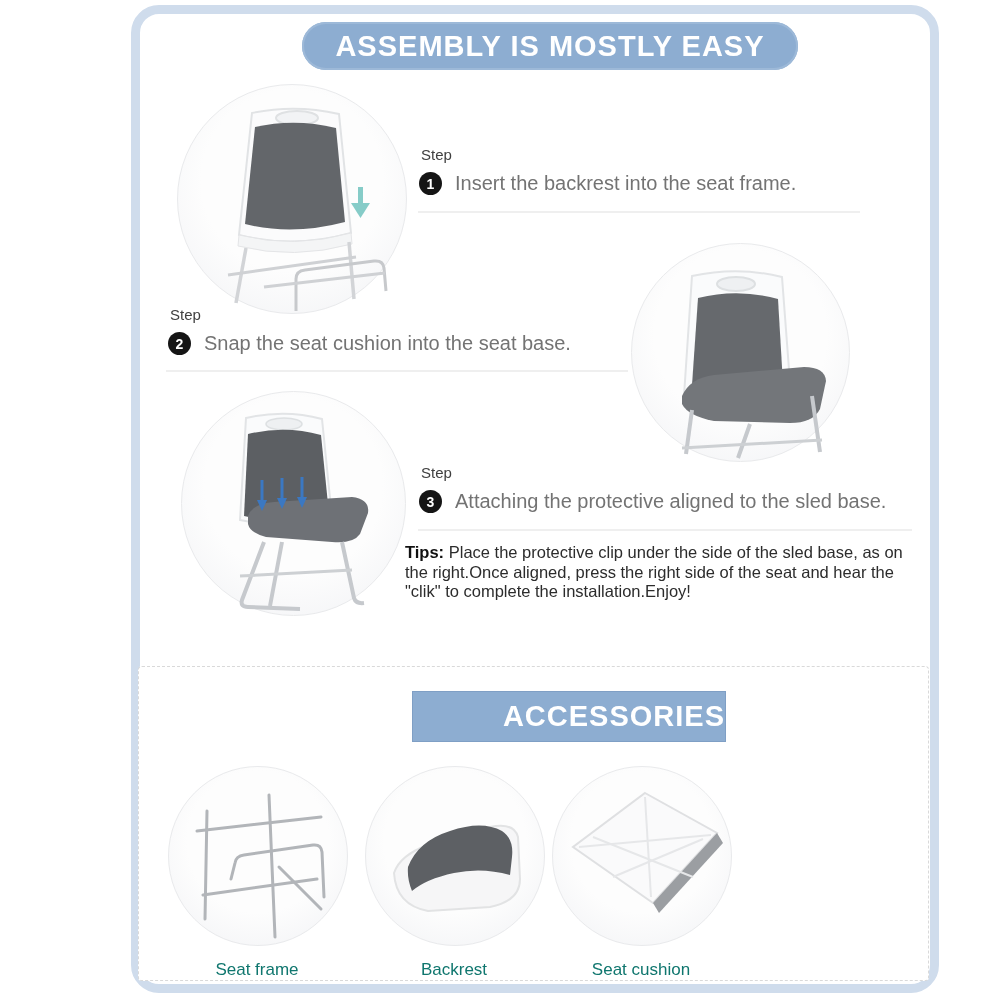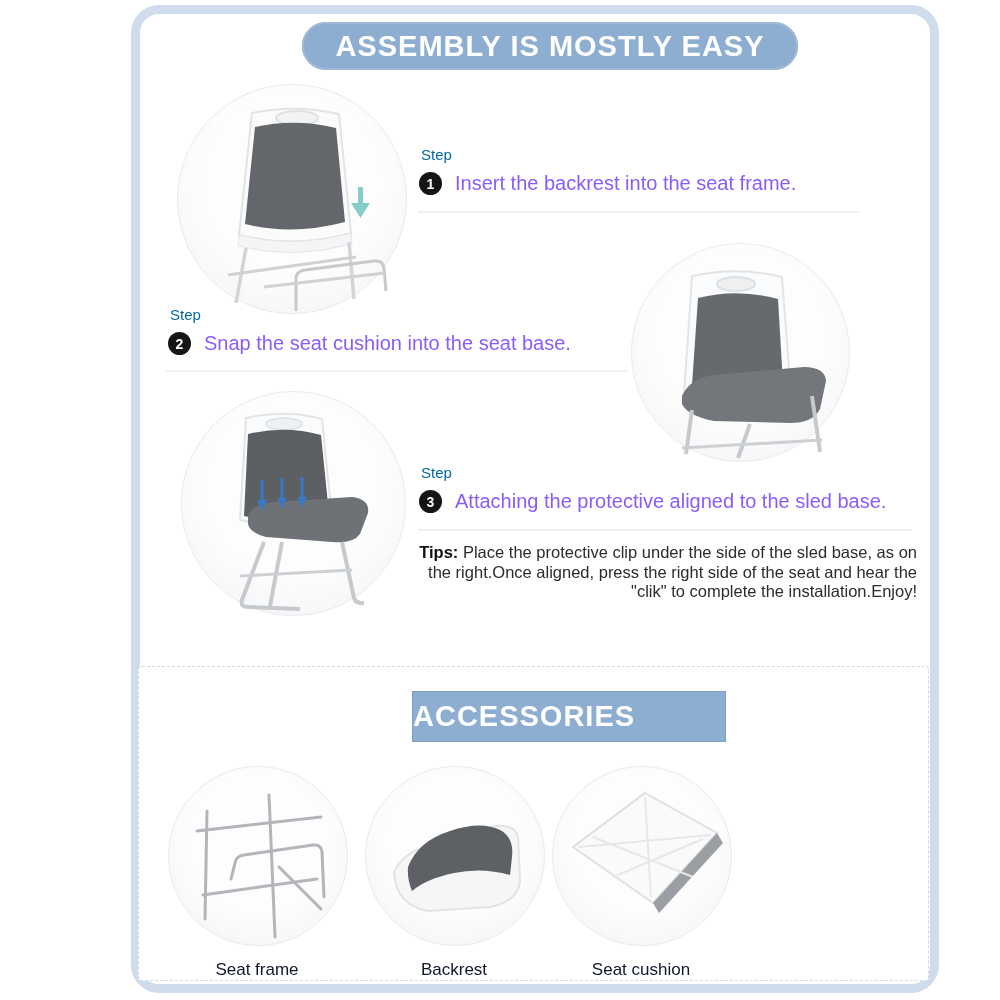--- a/index.html
+++ b/index.html
@@ -5,40 +5,40 @@
   html,body{margin:0;padding:0;background:#ffffff;}
   .canvas{position:relative;width:1000px;height:1000px;background:#fff;overflow:hidden;
           font-family:"Liberation Sans", sans-serif;color:#1f1f1f;margin-left:35px;}
   .frame{position:absolute;left:96px;top:5px;width:808px;height:988px;box-sizing:border-box;
          border:9px solid #cfdcec;border-radius:28px;background:#ffffff;}
   .pill-banner{position:absolute;left:267px;top:22px;width:496px;height:48px;border-radius:27px;
          background:#8dadd1;display:flex;align-items:center;justify-content:center;
          color:#fff;font-weight:bold;font-size:29px;letter-spacing:1px;
          box-shadow:inset 0 0 0 2px #9db9d8;}
   .rect-banner{position:absolute;left:377px;top:691px;width:312px;height:49px;
-         background:#8dadd1;border:1px solid #7f9fc5;display:flex;align-items:center;justify-content:flex-start;
+         background:#8dadd1;border:1px solid #7f9fc5;display:flex;align-items:center;justify-content:flex-end;
          color:#fff;font-weight:bold;font-size:29px;letter-spacing:1px;}
   .photo-circle{position:absolute;border-radius:50%;
          background:radial-gradient(circle at 50% 42%, #fdfdfd 52%, #f0f1f4 100%);
          border:1px solid #e9eaec;display:flex;align-items:center;justify-content:center;}
   .step-block{position:absolute;}
-  .step-label{font-size:15px;color:#0369a1;margin:0 0 9px 2px;}
+  .step-label{font-size:15px;color:#404040;margin:0 0 9px 2px;}
   .step-row{display:flex;align-items:center;gap:13px;}
   .step-badge{display:inline-flex;flex:none;width:23px;height:23px;border-radius:50%;
          background:#151515;color:#ffffff;align-items:center;justify-content:center;
          font-size:14px;font-weight:bold;}
-  .step-text{font-size:20px;color:#8b5cf6;}
+  .step-text{font-size:20px;color:#737373;}
   .divider{position:absolute;height:2px;background:#efefef;}
-  .tips{position:absolute;left:384px;top:543px;width:498px;font-size:16.5px;line-height:19.5px;color:#2c2c2c;text-align:right;}
+  .tips{position:absolute;left:370px;top:543px;width:498px;font-size:16.5px;line-height:19.5px;color:#2c2c2c;}
   .tips b{color:#111;}
   .dashed-box{position:absolute;left:103px;top:666px;width:791px;height:315px;box-sizing:border-box;
          border:1px dashed #d9d9d9;border-radius:4px;background:#ffffff;}
   .accessory{position:absolute;width:178px;text-align:center;}
   .accessory .photo-circle{position:relative;left:auto;top:auto;width:178px;height:178px;}
-  .accessory-label{margin-top:14px;font-size:17px;color:#0f172a;}
+  .accessory-label{margin-top:14px;font-size:17px;color:#0f766e;}
   svg{display:block;}
 </style>
 </head>
 <body>
 
 <div class="canvas">
 
   <div class="frame"></div>
 
   <div class="pill-banner">

